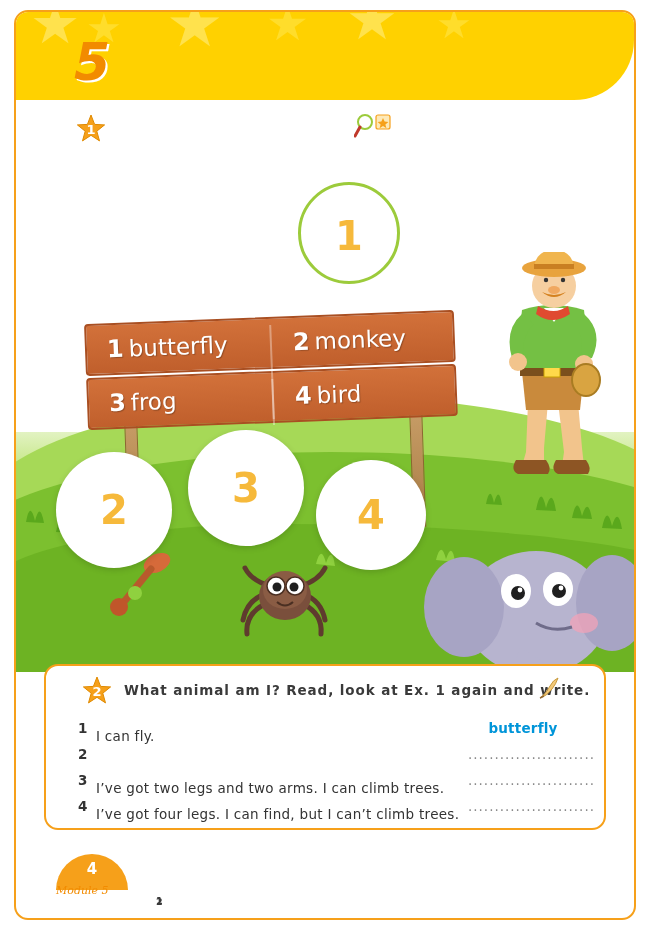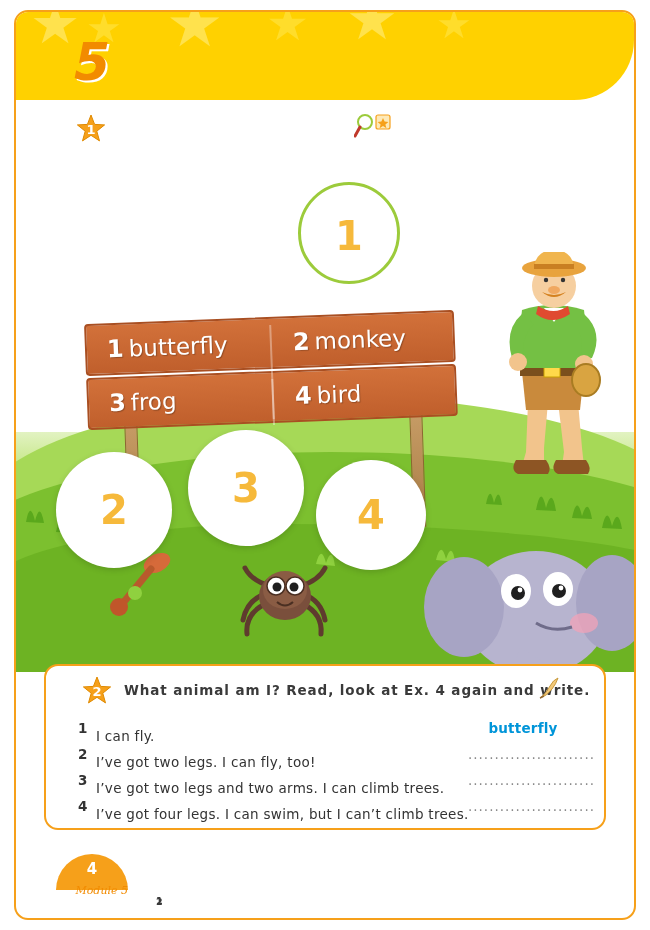--- a/index.html
+++ b/index.html
@@ -352,21 +352,21 @@
     text-align: center;
     color: #ffffff;
     font-weight: bold;
     font-size: 15px;
     font-family: "DejaVu Sans", sans-serif;
   }
   .page-badge .mod {
     position: absolute;
     left: 0; top: 30px;
     width: 72px;
-    text-align: right;
+    text-align: left;
     color: #f28b00;
     font-size: 11px;
     font-style: italic;
     font-family: "DejaVu Serif", serif;
   }
   .page-badge .rule {
     position: absolute;
     left: 4px; top: 28px;
     width: 64px;
     height: 1px;
@@ -568,46 +568,45 @@
 
     <div class="ex2">
       <div class="badge-wrap">
         <div class="star-badge">
           <svg width="30" height="30" viewBox="0 0 30 30">
             <polygon points="15,1 18.6,10.4 28.6,10.9 20.8,17.2 23.5,26.9 15,21.3 6.5,26.9 9.2,17.2 1.4,10.9 11.4,10.4" fill="#f6a01a" stroke="#e08a00" stroke-width="1"></polygon>
           </svg>
           <span class="num">2</span>
         </div>
       </div>
-      <div class="instr">What  animal  am  I?  Read,  look  at  Ex.  4  again  and  write.</div>
+      <div class="instr">What  animal  am  I?  Read,  look  at  Ex.  1  again  and  write.</div>
       <div class="pen">
         <svg width="26" height="26" viewBox="0 0 26 26">
           <path d="M4 22 q6 -4 10 -12 q3 -6 8 -8 q-2 6 -6 11 q-5 7 -12 9 z" fill="#f3c97a" stroke="#c89a3e" stroke-width="1"></path>
           <path d="M4 22 q2 -1 4 -2" stroke="#8d6532" stroke-width="1.5" fill="none"></path>
         </svg>
       </div>
 
       <div class="qrow" style="top:54px;">
         <span class="qn">1</span>
         <span class="qt">I can fly.</span>
         <span class="ans filled">butterfly</span>
       </div>
       <div class="qrow" style="top:80px;">
         <span class="qn">2</span>
-        <span class="qt">I’ve got two legs. I can fly, too!</span>
         <span class="ans">........................</span>
       </div>
       <div class="qrow" style="top:106px;">
         <span class="qn">3</span>
         <span class="qt">I’ve got two legs and two arms. I can climb trees.</span>
         <span class="ans">........................</span>
       </div>
       <div class="qrow" style="top:132px;">
         <span class="qn">4</span>
-        <span class="qt">I’ve got four legs. I can swim, but I can’t climb trees.</span>
+        <span class="qt">I’ve got four legs. I can find, but I can’t climb trees.</span>
         <span class="ans">........................</span>
       </div>
     </div>
 
     <div class="footer">
       <div class="page-badge">
         <div class="arc"></div>
         <div class="pnum">4</div>
         <div class="rule"></div>
         <div class="mod">Module  5</div>

